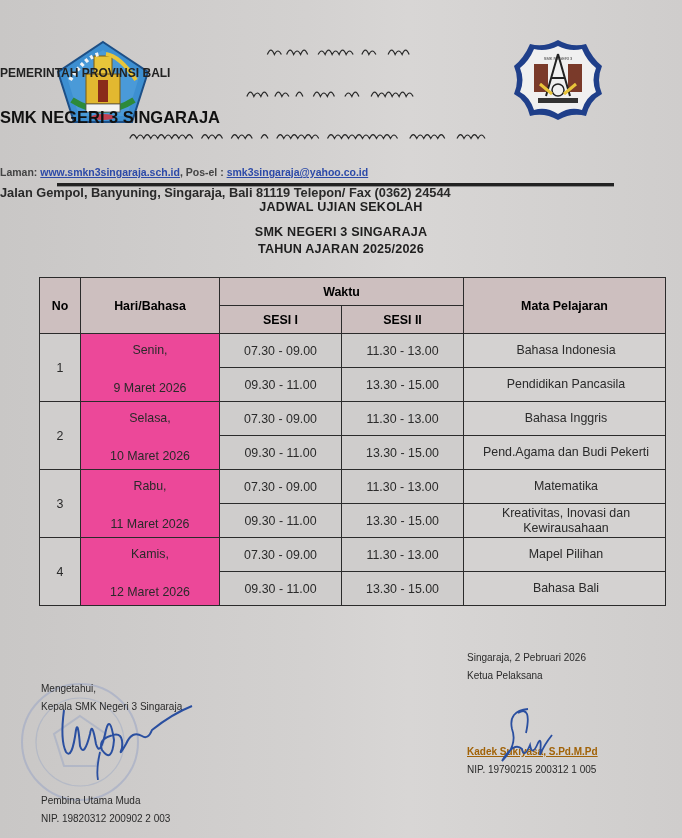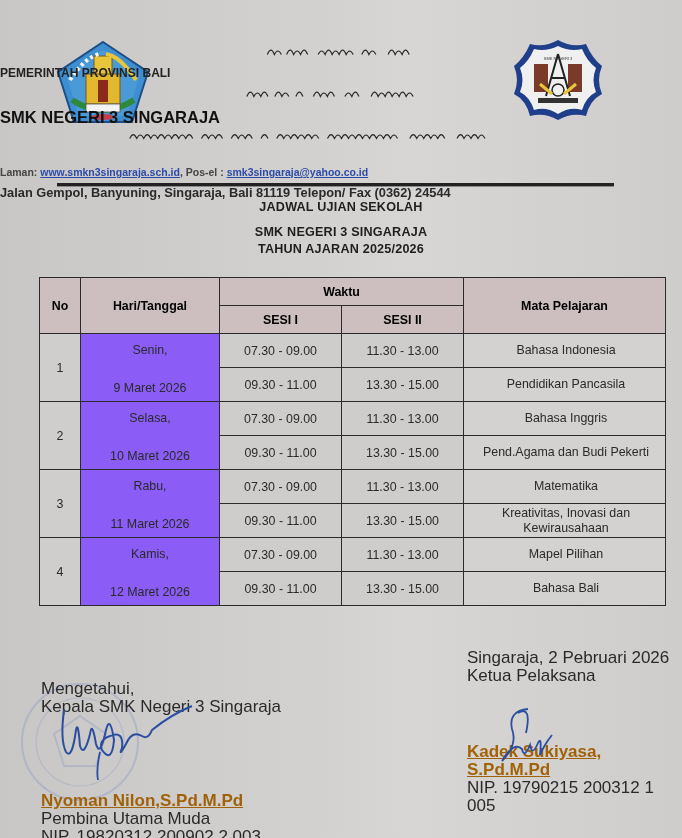--- a/index.html
+++ b/index.html
@@ -27,27 +27,27 @@
 
     
     .tbl { left: 39px; top: 277px; width: 626px; height: 334px; }
     table { border-collapse: collapse; width: 626px; table-layout: fixed; }
     td, th { border: 1.5px solid #2b2b2b; padding: 0; font-size: 12.4px; color: #2a2a2a; }
     th { font-weight: bold; background: #cdbfbf; color: #000000; }
     th.sesi { height: 27px; }
     th.waktu { height: 27px; }
     td { background: #d4d2d1; height: 33px; text-align: center; }
     td.no { background: #d0cecd; }
-    td.date { background: #8b5cf6; vertical-align: middle; text-align: center; }
+    td.date { background: #ec4899; vertical-align: middle; text-align: center; }
     td.subj { text-align: center; padding-left: 3px; line-height: 15px; }
     td.time { background: #cfcdcc; }
     .daycell { display: flex; flex-direction: column; justify-content: space-between; height: 62px; padding: 6px 0 4px; box-sizing: border-box; }
 
     
-    .sig { font-size: 17px; color: #2a2a2a; line-height: 18px; }
+    .sig { font-size: 10px; color: #2a2a2a; line-height: 18px; }
     .sig .name { font-weight: bold; text-decoration: underline; color: #a16207; }
     .sig-left { left: 41px; top: 680px; }
     .sig-right { left: 467px; top: 649px; }
     .stamp { left: 18px; top: 680px; width: 125px; height: 125px; }
     .signature-left { left: 52px; top: 700px; width: 150px; height: 80px; }
     .signature-right { left: 488px; top: 705px; width: 80px; height: 65px; }
   </style>
 </head>
 <body>
 
@@ -112,21 +112,21 @@
     <colgroup>
       <col style="width:41px">
         <col style="width:139px">
         <col style="width:122px">
         <col style="width:122px">
         <col style="width:202px">
     </colgroup>
     <thead>
       <tr>
         <th rowspan="2">No</th>
-        <th rowspan="2">Hari/Tanggal</th>
+        <th rowspan="2">Hari/Bahasa</th>
         <th colspan="2" class="waktu">Waktu</th>
         <th rowspan="2">Mata Pelajaran</th>
       </tr>
       <tr>
         <th class="sesi">SESI I</th>
         <th class="sesi">SESI II</th>
       </tr>
     </thead>
     <tbody>
 
@@ -210,21 +210,20 @@
     <circle cx="62" cy="62" r="58" fill="none" stroke="#9aa6c4" stroke-width="2" opacity="0.55"></circle>
     <circle cx="62" cy="62" r="44" fill="none" stroke="#9aa6c4" stroke-width="1.2" opacity="0.45"></circle>
     <polygon points="62,36 88,54 78,86 46,86 36,54" fill="none" stroke="#9aa6c4" stroke-width="2" opacity="0.5"></polygon>
   </svg>
 </div>
 
 <div class="abs sig sig-left">
   <div>Mengetahui,</div>
   <div>Kepala SMK Negeri 3 Singaraja</div>
   <div style="height:76px"></div>
-  <div class="name">Nyoman Nilon,S.Pd.M.Pd</div>
   <div>Pembina Utama Muda</div>
   <div>NIP. 19820312 200902 2 003</div>
 </div>
 
 <div class="abs signature-left">
   <svg width="150" height="80" viewBox="0 0 150 80">
     <path d="M12 10 Q8 40 14 52 Q20 60 24 30 Q26 20 28 46 Q32 58 38 34 Q40 20 44 44 Q48 58 54 30 Q58 14 62 40 Q60 64 50 50 Q46 40 58 36 Q72 30 70 48 Q66 58 74 44 Q80 30 90 36 Q96 40 100 30 Q120 14 140 6" stroke="#2a4fa0" stroke-width="2" fill="none"></path>
     <path d="M48 52 Q44 70 46 80" stroke="#2a4fa0" stroke-width="1.8" fill="none"></path>
   </svg>
 </div>

